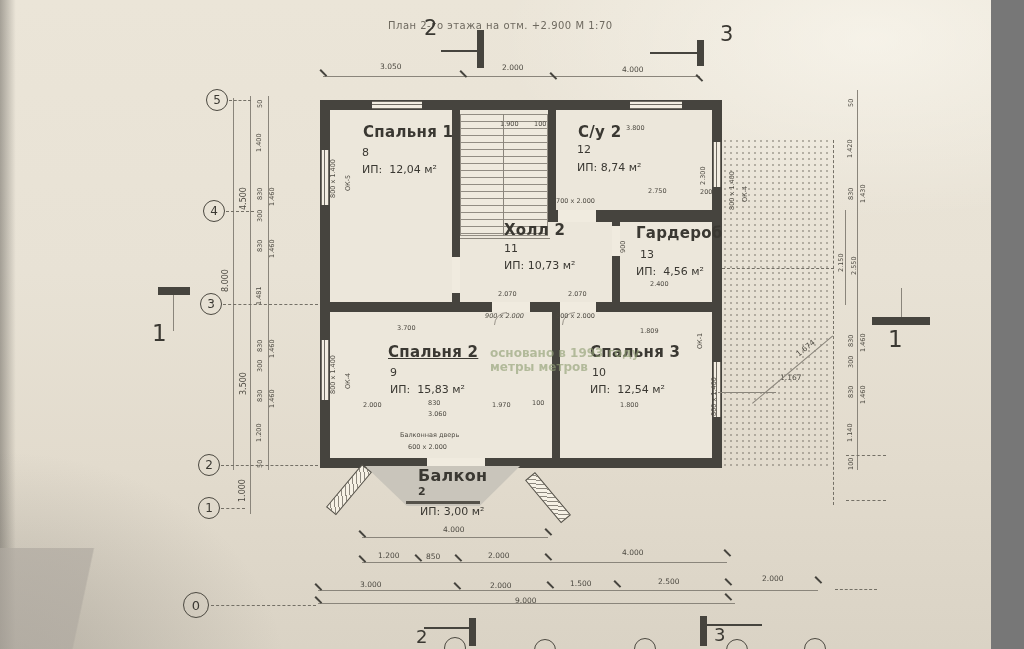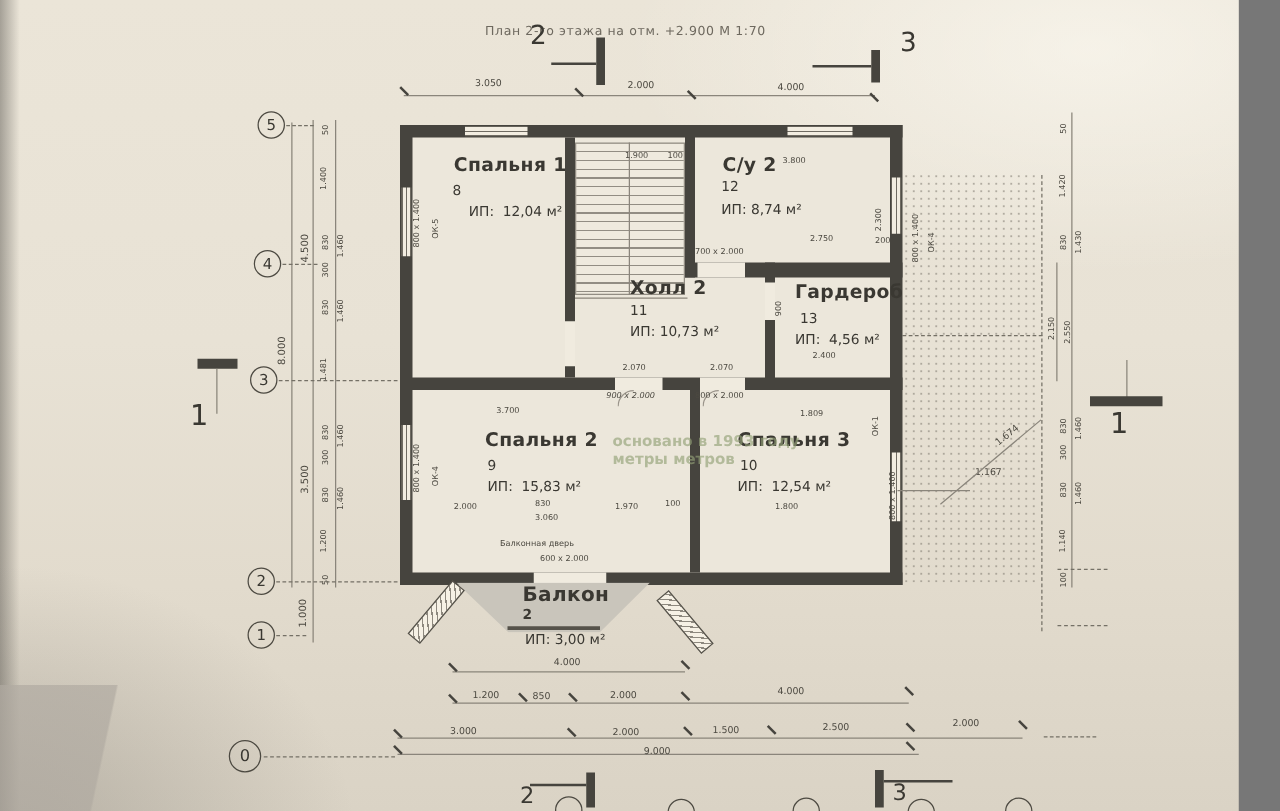--- a/index.html
+++ b/index.html
@@ -96,48 +96,48 @@
   <div class="thin" style="left:503px;top:114px;width:1px;height:122px;"></div>
   <div class="thin" style="left:460px;top:238px;width:90px;height:1px;"></div>
 
   <div class="balc-fill"></div>
   <div class="hatchbar" style="left:362px;top:464px;transform:rotate(40deg);transform-origin:left top;"></div>
   <div class="hatchbar" style="left:522px;top:472px;transform:rotate(-40deg);transform-origin:right top;"></div>
   <div class="thin" style="left:406px;top:501px;width:74px;height:3px;background:#55524a;"></div>
 
   <div class="room-name" style="left:363px;top:123px;">Спальня 1</div>
   <div class="room-num" style="left:362px;top:146px;">8</div>
-  <div class="room-area" style="left:375px;top:163px;">ИП:  12,04 м²</div>
+  <div class="room-area" style="left:362px;top:163px;">ИП:  12,04 м²</div>
 
   <div class="room-name" style="left:578px;top:123px;">С/у 2</div>
   <div class="room-num" style="left:577px;top:143px;">12</div>
   <div class="room-area" style="left:577px;top:161px;">ИП: 8,74 м²</div>
 
   <div class="room-name" style="left:504px;top:221px;">Холл 2</div>
   <div class="room-num" style="left:504px;top:242px;">11</div>
   <div class="room-area" style="left:504px;top:259px;">ИП: 10,73 м²</div>
 
   <div class="room-name" style="left:636px;top:224px;">Гардероб</div>
   <div class="room-num" style="left:640px;top:248px;">13</div>
   <div class="room-area" style="left:636px;top:265px;">ИП:  4,56 м²</div>
 
-  <div class="room-name" style="left:388px;top:343px;">Спальня 2</div>
+  <div class="room-name" style="left:388px;top:343px;text-decoration:underline;">Спальня 2</div>
   <div class="room-num" style="left:390px;top:366px;">9</div>
   <div class="room-area" style="left:390px;top:383px;">ИП:  15,83 м²</div>
 
   <div class="room-name" style="left:590px;top:343px;">Спальня 3</div>
   <div class="room-num" style="left:592px;top:366px;">10</div>
   <div class="room-area" style="left:590px;top:383px;">ИП:  12,54 м²</div>
 
   <div class="room-name" style="left:418px;top:466px;font-size:16px;">Балкон</div>
   <div class="room-num" style="left:418px;top:485px;font-weight:bold;">2</div>
   <div class="room-area" style="left:420px;top:505px;">ИП: 3,00 м²</div>
 
   <div class="dl sm" style="left:400px;top:432px;">Балконная дверь</div>
-  <div class="dl sm" style="left:432px;top:444px;">600 х 2.000</div>
+  <div class="dl sm" style="left:408px;top:444px;">600 х 2.000</div>
 
   <span class="dl sm" style="left:500px;top:121px;">1.900</span>
   <span class="dl sm" style="left:534px;top:121px;">100</span>
   <span class="dl sm" style="left:626px;top:125px;">3.800</span>
   <span class="dl sm" style="left:648px;top:188px;">2.750</span>
   <span class="dl sm" style="left:700px;top:189px;">200</span>
   <span class="dlv" style="left:700px;top:185px;">2.300</span>
   <span class="dl sm" style="left:556px;top:198px;">700 х 2.000</span>
   <span class="dl sm" style="left:650px;top:281px;">2.400</span>
   <span class="dlv" style="left:620px;top:253px;">900</span>

